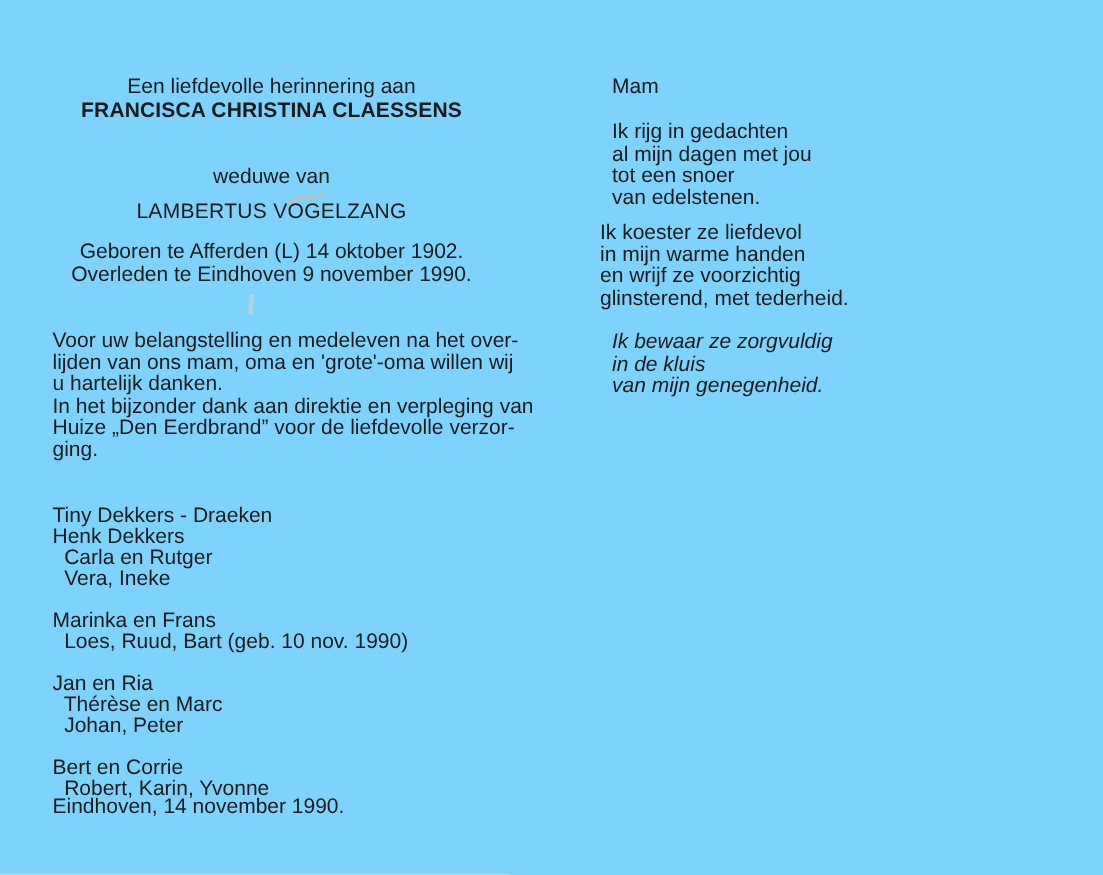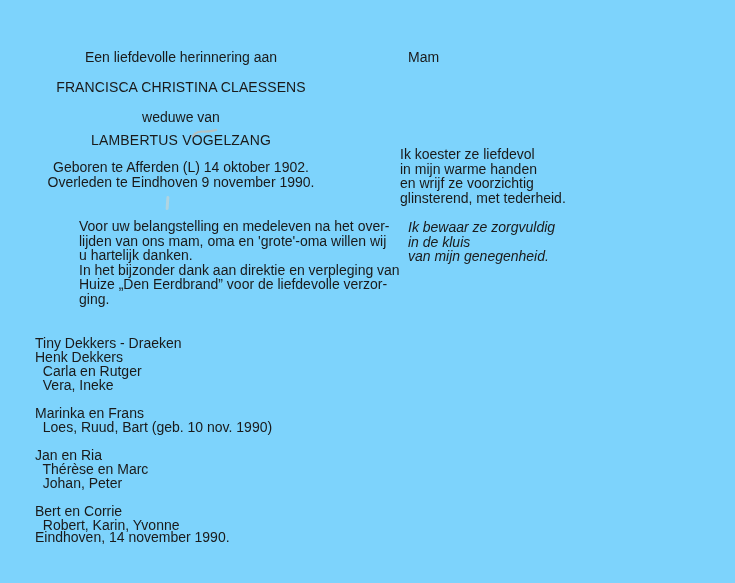--- a/index.html
+++ b/index.html
@@ -25,25 +25,25 @@
     position: absolute;
     white-space: pre;
   }
   .center {
     left: 0;
     width: 362px;
     text-align: center;
     white-space: pre;
   }
   #intro        { top: 49px; }
-  #deceased     { top: 79px; font-weight: normal; letter-spacing: 0.1px; }
+  #deceased     { top: 65px; font-weight: bold; letter-spacing: 0.1px; }
   #relation     { top: 109px; }
   #spouse       { top: 132px; letter-spacing: 0.2px; }
   #dates        { top: 160px; line-height: 15px; }
-  #thanks       { left: 35px; top: 219px; line-height: 14.5px; margin-left: 44px; }
+  #thanks       { left: 35px; top: 219px; line-height: 14.5px; }
   #family       { left: 35px; top: 336px; line-height: 14px; }
   #closing      { left: 35px; top: 529px; }
   #poem-title   { left: 408px; top: 49px; }
   #stanza-1     { left: 408px; top: 80px;  line-height: 14.6px; }
   #stanza-2     { left: 400px; top: 147px; line-height: 14.6px; }
   #stanza-3     { left: 408px; top: 220px; line-height: 14.6px; font-style: italic; }
   .artifact {
     position: absolute;
     pointer-events: none;
   }
@@ -92,20 +92,24 @@
   Thérèse en Marc
   Johan, Peter
 
 Bert en Corrie
   Robert, Karin, Yvonne</div>
 
   <div class="t" id="closing">Eindhoven, 14 november 1990.</div>
 
   <div class="t" id="poem-title">Mam</div>
 
+  <div class="t" id="stanza-1">Ik rijg in gedachten
+al mijn dagen met jou
+tot een snoer
+van edelstenen.</div>
 
   <div class="t" id="stanza-2">Ik koester ze liefdevol
 in mijn warme handen
 en wrijf ze voorzichtig
 glinsterend, met tederheid.</div>
 
   <div class="t" id="stanza-3">Ik bewaar ze zorgvuldig
 in de kluis
 van mijn genegenheid.</div>
 

